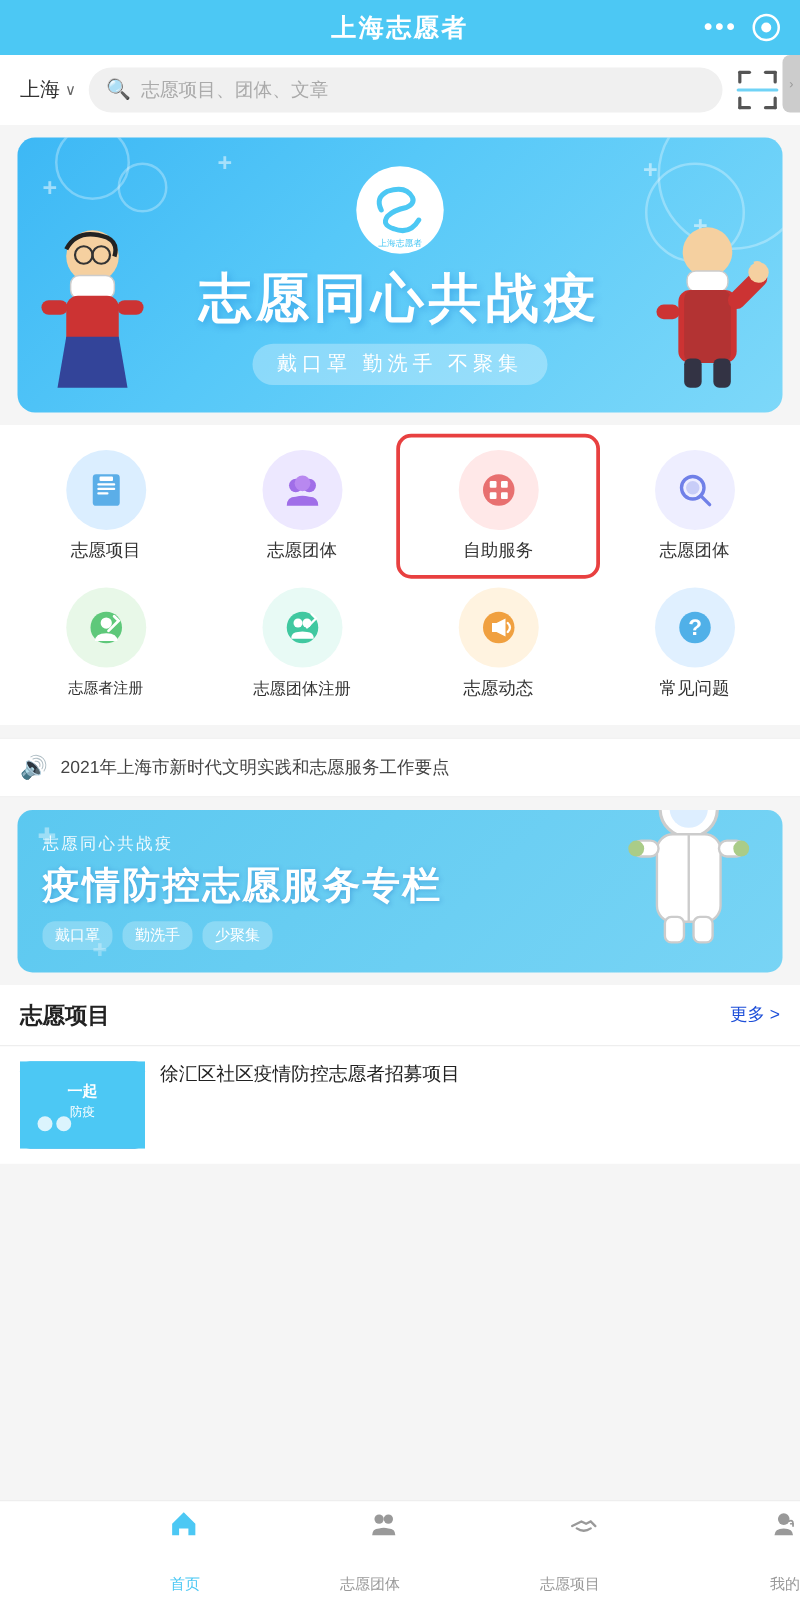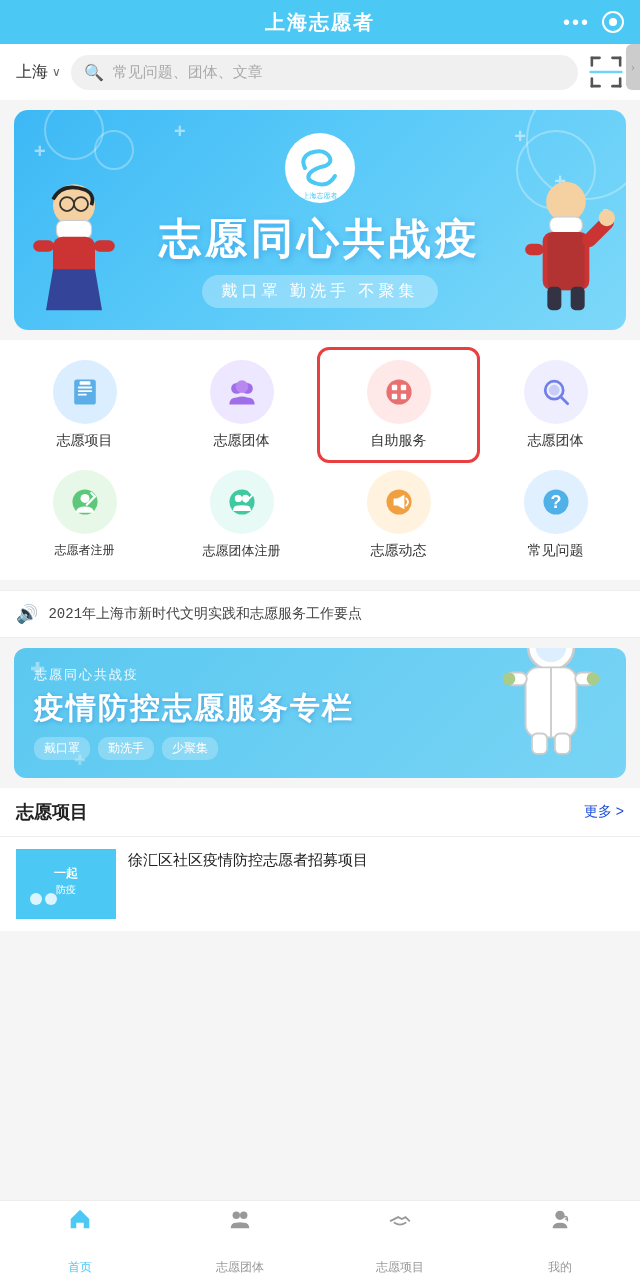--- a/index.html
+++ b/index.html
@@ -200,21 +200,20 @@
       border-top: 1px solid #eee;
       border-bottom: 1px solid #eee;
     }
     .announce-icon {
       color: #4cc8f4;
       font-size: 18px;
     }
     .announce-text {
       font-size: 14px;
       color: #444;
-      font-family: Liberation Mono, monospace;
     }
 
     
     .secondary-banner {
       margin: 10px 14px;
       border-radius: 12px;
       overflow: hidden;
       background: linear-gradient(135deg, #5bc8f0 0%, #78d4f5 100%);
       height: 130px;
       position: relative;
@@ -313,21 +312,21 @@
       width: 640px;
       background: white;
       border-top: 1px solid #eee;
       display: grid;
       grid-template-columns: repeat(4, 1fr);
       height: 80px;
     }
     .nav-item {
       display: flex;
       flex-direction: column;
-      align-items: center;
+      align-items: flex-end;
       justify-content: center;
       gap: 20px;
       cursor: pointer;
     }
     .nav-icon {
       font-size: 26px;
     }
     .nav-label {
       font-size: 12px;
       color: #999;
@@ -361,21 +360,21 @@
   </div>
 </div>
 
 <div class="search-bar">
   <div class="location-selector">
     <span>上海</span>
     <span class="chevron-down">∨</span>
   </div>
   <div class="search-input-area">
     <span style="color:#aaa;font-size:16px;">🔍</span>
-    <span class="search-placeholder">常见问题、团体、文章</span>
+    <span class="search-placeholder">志愿项目、团体、文章</span>
   </div>
   <div class="scan-icon-box">
     <svg viewBox="0 0 28 28" fill="none" xmlns="http://www.w3.org/2000/svg">
       <rect x="2" y="2" width="8" height="2" rx="1" fill="#555"></rect>
       <rect x="2" y="2" width="2" height="8" rx="1" fill="#555"></rect>
       <rect x="18" y="2" width="8" height="2" rx="1" fill="#555"></rect>
       <rect x="24" y="2" width="2" height="8" rx="1" fill="#555"></rect>
       <rect x="2" y="24" width="8" height="2" rx="1" fill="#555"></rect>
       <rect x="2" y="18" width="2" height="8" rx="1" fill="#555"></rect>
       <rect x="18" y="24" width="8" height="2" rx="1" fill="#555"></rect>

